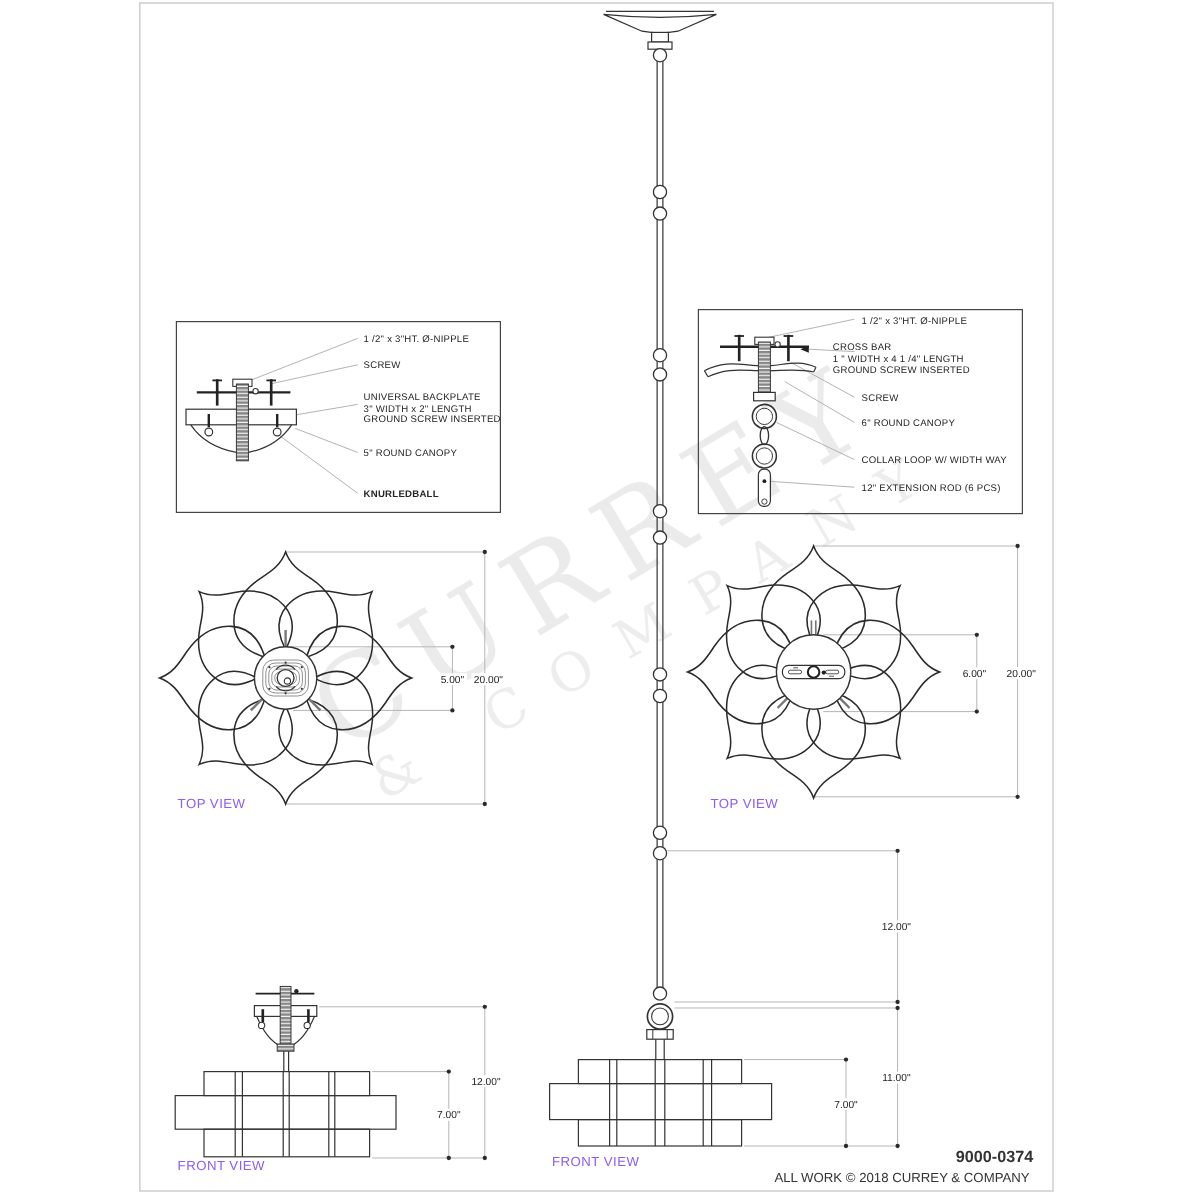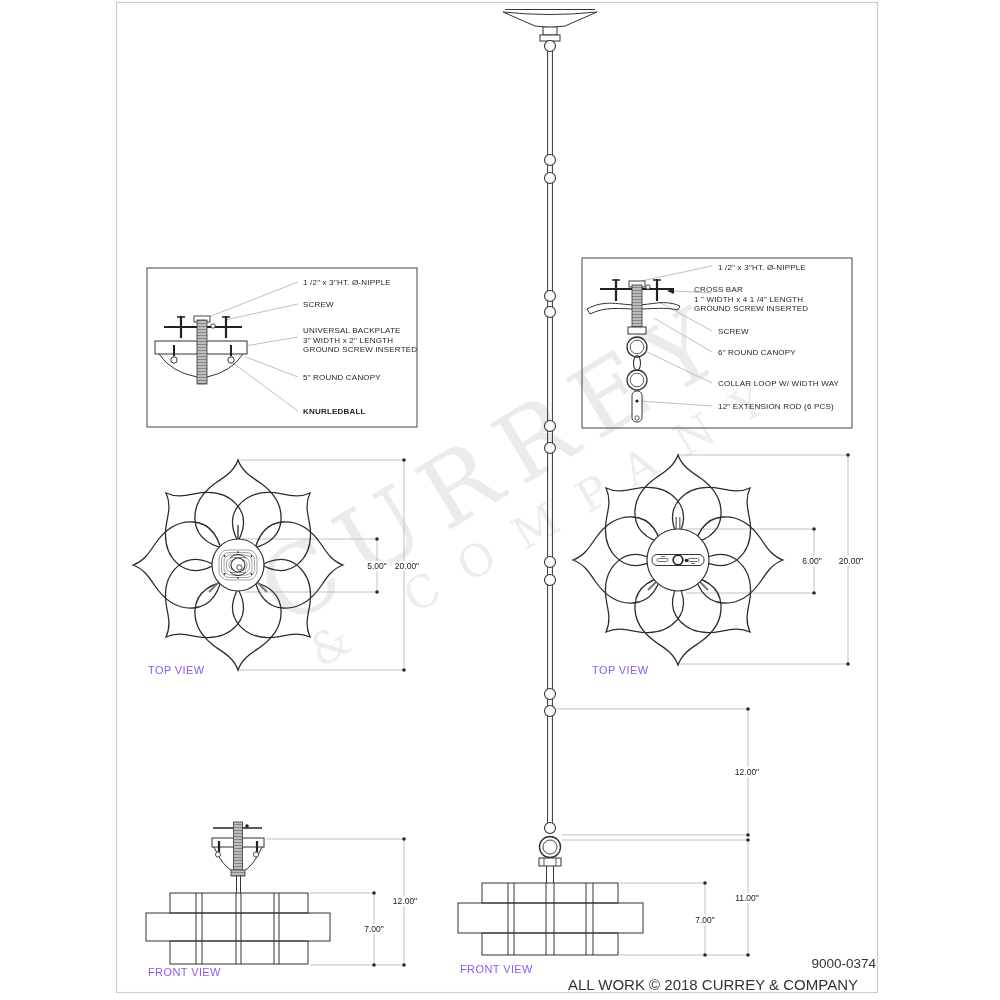--- a/index.html
+++ b/index.html
@@ -15,21 +15,21 @@
        transform-origin:0 0;white-space:nowrap;}
   
   .co{position:absolute;font-size:8px;line-height:9.6px;letter-spacing:0.2px;
       white-space:pre-line;color:#252525;}
   
   .view-label{position:absolute;font-size:11px;letter-spacing:0.4px;color:#8b5cf6;}
   
   .dim{position:absolute;font-size:8.5px;color:#222;background:#fff;padding:0 2px;
        transform:translate(-50%,-50%);white-space:nowrap;}
   .pn{position:absolute;font-size:13.5px;color:#333;}
-  .cr{position:absolute;font-size:15px;color:#333;}
+  .cr{position:absolute;font-size:11px;color:#333;}
 </style>
 </head>
 <body>
 
 <div class="sheet">
 
   <div class="wm1">CURREY</div>
   <div class="wm2">&amp; COMPANY</div>
 
   <svg width="1000" height="1000" viewBox="0 0 1000 1000">
@@ -315,16 +315,16 @@
   <span class="dim" style="left:377px;top:566px;">5.00"</span>
   <span class="dim" style="left:407px;top:566px;">20.00"</span>
   <span class="dim" style="left:812px;top:561px;">6.00"</span>
   <span class="dim" style="left:851px;top:561px;">20.00"</span>
   <span class="dim" style="left:405px;top:901px;">12.00"</span>
   <span class="dim" style="left:374px;top:929px;">7.00"</span>
   <span class="dim" style="left:747px;top:772px;">12.00"</span>
   <span class="dim" style="left:747px;top:898px;">11.00"</span>
   <span class="dim" style="left:705px;top:920px;">7.00"</span>
 
-  <span class="pn" style="right:124px;top:956px;">9000-0374</span>
+  <span class="pn" style="right:139px;top:956px;font-weight:bold;">9000-0374</span>
   <span class="cr" style="right:142px;top:976px;">ALL WORK © 2018 CURREY &amp; COMPANY</span>
 
 </div>
 
 </body></html>

